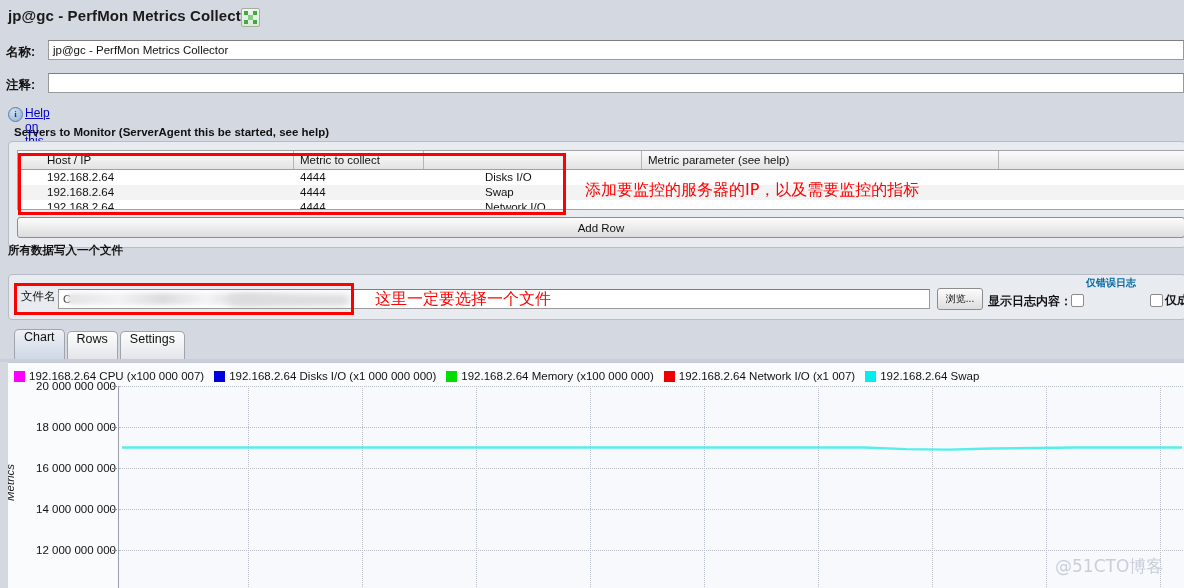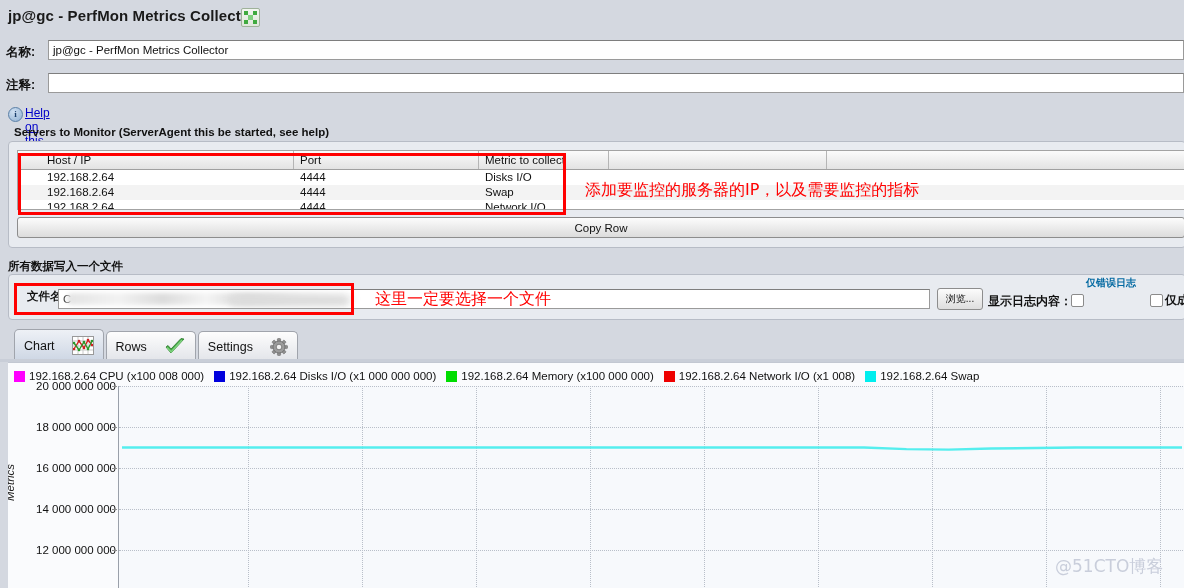--- a/index.html
+++ b/index.html
@@ -51,24 +51,24 @@
   .trow{display:flex;height:15px;box-sizing:border-box;}
   .trow.alt{background:#f3f3f3;}
   .td{font-size:11.5px;color:#111;padding:1px 6px;box-sizing:border-box;white-space:nowrap;overflow:hidden;}
   .c1{width:276px;padding-left:29px;} .c2{width:185px;} .c3{width:130px;} .c4{width:218px;} .c5{width:357px;}
 
   .btnrow{position:absolute;top:75px;left:8px;width:1168px;height:21px;display:flex;gap:8px;}
   .jbtn{flex:1;background:linear-gradient(#fcfcfc,#dcdcdc);border:1px solid #8d8d8d;border-radius:3px;
     font-size:11.5px;color:#111;display:flex;align-items:center;justify-content:center;cursor:pointer;}
 
   
-  #file-caption{position:absolute;left:8px;top:259px;font-weight:bold;font-size:11.5px;color:#111;}
+  #file-caption{position:absolute;left:8px;top:243px;font-weight:bold;font-size:11.5px;color:#111;}
   #file-panel{position:absolute;left:8px;top:274px;width:1176px;height:44px;
     background:#e8ebf0;border:1px solid #b7bcc6;border-radius:4px;}
-  #file-label{position:absolute;left:18px;top:14px;font-size:11.5px;color:#111;font-weight:bold;}
+  #file-label{position:absolute;left:12px;top:14px;font-size:11.5px;color:#111;font-weight:normal;}
   #file-input{position:absolute;left:58px;top:289px;width:872px;height:20px;}
   #file-blur{position:absolute;left:8px;top:3px;width:290px;height:12px;
     background:linear-gradient(90deg,#e4e4e4 0%,#f2f2f2 18%,#dcdcdc 33%,#f4f4f4 48%,#d9d9d9 62%,#efefef 80%,#fafafa 100%);
     filter:blur(2.2px);border-radius:5px;}
   #file-blur2{position:absolute;left:170px;top:5px;width:120px;height:11px;background:#dddddd;filter:blur(3px);border-radius:6px;}
   #file-c{position:absolute;left:4px;top:3px;font-size:11.5px;color:#333;}
   #browse-btn{position:absolute;left:937px;top:288px;width:44px;height:20px;
     background:linear-gradient(#fcfcfc,#dedede);border:1px solid #8d8d8d;border-radius:3px;
     font-size:10px;color:#111;display:flex;align-items:center;justify-content:center;cursor:pointer;}
   #loglabel{position:absolute;left:988px;top:293px;font-size:12px;font-weight:bold;color:#111;}
@@ -83,21 +83,21 @@
   #redbox-file{left:14px;top:283px;width:340px;height:32px;}
   .redtext{position:absolute;color:#f00;font-size:16px;font-weight:normal;white-space:nowrap;
     font-family:"DejaVu Sans",sans-serif;}
   #red-anno-1{left:585px;top:180px;text-align:center;}
   #red-anno-2{left:375px;top:289px;}
 
   
   #tabs{position:absolute;left:14px;top:328px;height:33px;display:flex;align-items:flex-end;}
   .tab{height:29px;margin-right:2px;padding:0 9px;display:flex;align-items:center;gap:17px;
     border:1px solid #a0a4ac;border-bottom:none;border-radius:5px 5px 0 0;
-    background:linear-gradient(#fdfdfd,#e2e4e9);font-size:12.5px;color:#111;cursor:pointer;}
+    background:linear-gradient(#fdfdfd,#e2e4e9);font-size:12.5px;color:#111;cursor:pointer;flex-direction:column;}
   .tab.active{background:linear-gradient(#eef1f6,#cdd6e4);height:31px;}
   #tabstrip{position:absolute;left:0;top:359px;width:1184px;height:3px;background:#c9ced8;}
 
   
   .ic-chart{width:20px;height:17px;background:#fff;border:1px solid #999;position:relative;}
   .ic-chart svg{position:absolute;left:0;top:0;}
   .ic-check{width:22px;height:18px;position:relative;}
   .ic-gear{width:18px;height:18px;position:relative;}
 
   
@@ -146,23 +146,23 @@
   <div id="help-info-icon">i</div>
   <a id="help-link" href="#">Help on this plugin</a>
 </div>
 
 <div id="servers-caption">Servers to Monitor (ServerAgent this be started, see help)</div>
 
 <div id="servers-panel">
   <div id="table">
     <div class="thead">
       <div class="th c1">Host / IP</div>
-      <div class="th c2">Port</div>
       <div class="th c3">Metric to collect</div>
       <div class="th c4"></div>
+      <div class="th c5">Metric parameter (see help)</div>
     </div>
     <div class="trow">
       <div class="td c1">192.168.2.64</div>
       <div class="td c2">4444</div>
       <div class="td c3">Disks I/O</div>
       <div class="td c4"></div>
       <div class="td c5"></div>
     </div>
     <div class="trow alt">
       <div class="td c1">192.168.2.64</div>
@@ -173,21 +173,21 @@
     </div>
     <div class="trow">
       <div class="td c1">192.168.2.64</div>
       <div class="td c2">4444</div>
       <div class="td c3">Network I/O</div>
       <div class="td c4"></div>
       <div class="td c5"></div>
     </div>
   </div>
   <div class="btnrow">
-    <div class="jbtn">Copy Row</div>
+    <div class="jbtn">Add Row</div>
   </div>
 </div>
 
 <div id="file-caption">所有数据写入一个文件</div>
 <div id="file-panel">
   <div id="file-label">文件名</div>
 </div>
 <div class="txtfield" id="file-input">
   <span id="file-c">C</span>
   <span id="file-blur"></span>
@@ -262,33 +262,33 @@
     </span>
   </div>
 </div>
 <div id="tabstrip"></div>
 
 <div id="chart-area">
 
   <div id="legend">
     <span class="leg">
       <span class="swatch" style="background:#ff00ff"></span>
-      <span class="legtxt">192.168.2.64 CPU (x100 008 000)</span>
+      <span class="legtxt">192.168.2.64 CPU (x100 000 007)</span>
     </span>
     <span class="leg">
       <span class="swatch" style="background:#0000dd"></span>
       <span class="legtxt">192.168.2.64 Disks I/O (x1 000 000 000)</span>
     </span>
     <span class="leg">
       <span class="swatch" style="background:#00dd00"></span>
       <span class="legtxt">192.168.2.64 Memory (x100 000 000)</span>
     </span>
     <span class="leg">
       <span class="swatch" style="background:#ee0000"></span>
-      <span class="legtxt">192.168.2.64 Network I/O (x1 008)</span>
+      <span class="legtxt">192.168.2.64 Network I/O (x1 007)</span>
     </span>
     <span class="leg">
       <span class="swatch" style="background:#00eeee"></span>
       <span class="legtxt">192.168.2.64 Swap</span>
     </span>
   </div>
 
   <div id="plot-wrap">
     <div id="ylabel">Metrics</div>
 

